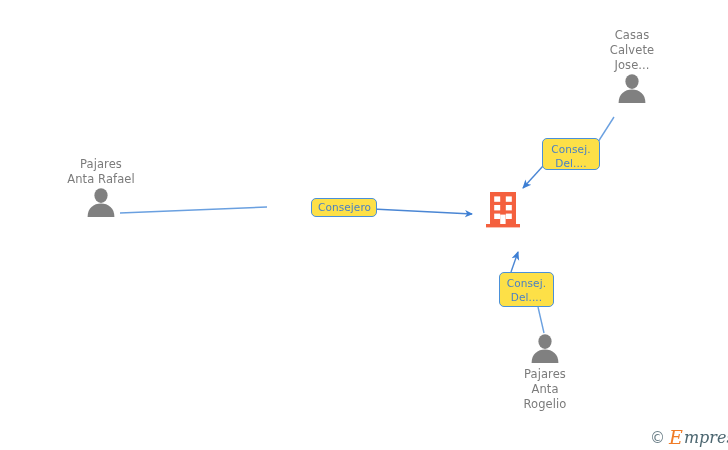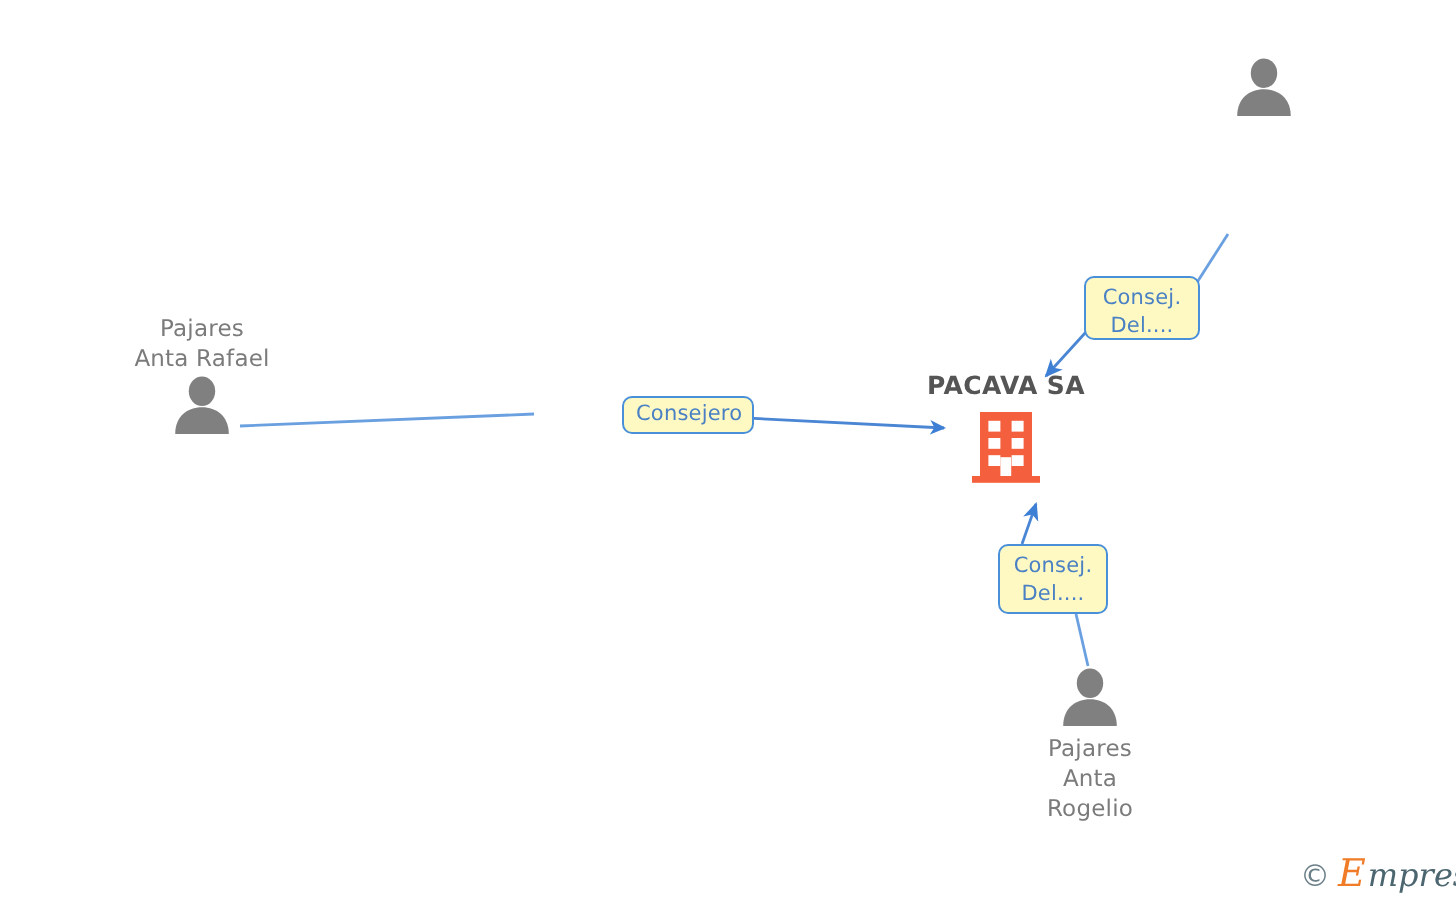--- a/index.html
+++ b/index.html
@@ -59,21 +59,21 @@
   .building {
     display: block;
     margin: 4px auto 0 auto;
   }
   
   .rel-box {
     position: absolute;
     box-sizing: border-box;
     border: 1.5px solid #4a90d9;
     border-radius: 5px;
-    background: #fef9c3;
+    background: #fde047;
     color: #4a80c4;
     font-size: 10.5px;
     line-height: 14px;
     text-align: center;
     white-space: pre-line;
     padding: 3px 6px;
     letter-spacing: 0.1px;
   }
   
   .watermark {
@@ -125,20 +125,23 @@
     <line x1="614" y1="117" x2="598" y2="142" stroke="#6aa0e0" stroke-width="1.4"></line>
 
     <line x1="543" y1="166" x2="523" y2="188" stroke="#4a86d4" stroke-width="1.4" marker-end="url(#arrow-generic)"></line>
 
     <line x1="544" y1="333" x2="538" y2="307" stroke="#6aa0e0" stroke-width="1.4"></line>
 
     <line x1="511" y1="272" x2="518" y2="252" stroke="#4a86d4" stroke-width="1.4" marker-end="url(#arrow-generic)"></line>
   </svg>
 
   <div class="person" style="left:572px; top:28px;">
+    <div class="person-label">Casas
+Calvete
+Jose...</div>
     <svg class="avatar" width="40" height="30" viewBox="0 0 40 30" xmlns="http://www.w3.org/2000/svg">
       <ellipse cx="20" cy="8.6" rx="6.6" ry="7.4" fill="#808080"></ellipse>
       <path d="M6.6 30 C6.6 21.2 12.6 16.6 20 16.6 C27.4 16.6 33.4 21.2 33.4 30 Z" fill="#808080"></path>
     </svg>
   </div>
 
   <div class="rel-box" style="left:542px; top:138px; width:58px; height:32px;">Consej.
 Del....</div>
 
   <div class="person" style="left:41px; top:157px;">
@@ -146,21 +149,20 @@
 Anta Rafael</div>
     <svg class="avatar" width="40" height="30" viewBox="0 0 40 30" xmlns="http://www.w3.org/2000/svg">
       <ellipse cx="20" cy="8.6" rx="6.6" ry="7.4" fill="#808080"></ellipse>
       <path d="M6.6 30 C6.6 21.2 12.6 16.6 20 16.6 C27.4 16.6 33.4 21.2 33.4 30 Z" fill="#808080"></path>
     </svg>
   </div>
 
   <div class="rel-box" style="left:267px; top:198px; width:66px; height:19px; line-height:13px; padding-top:2px;margin-left:44px;">Consejero</div>
 
   <div class="company" style="left:433px; top:186px;">
-    <div class="company-title">PACAVA SA</div>
     <svg class="building" width="34" height="38" viewBox="0 0 34 38" xmlns="http://www.w3.org/2000/svg">
       <rect x="4" y="2" width="26" height="32" fill="#f4603e"></rect>
       <rect x="0" y="34" width="34" height="3.4" fill="#f4603e"></rect>
       <rect x="8.2" y="6.4" width="6" height="5.4" fill="#ffffff"></rect>
       <rect x="19.8" y="6.4" width="6" height="5.4" fill="#ffffff"></rect>
       <rect x="8.2" y="15" width="6" height="5.4" fill="#ffffff"></rect>
       <rect x="19.8" y="15" width="6" height="5.4" fill="#ffffff"></rect>
       <rect x="8.2" y="23.6" width="6" height="5.4" fill="#ffffff"></rect>
       <rect x="19.8" y="23.6" width="6" height="5.4" fill="#ffffff"></rect>
       <rect x="14.2" y="24.6" width="5.4" height="9.4" fill="#ffffff"></rect>

